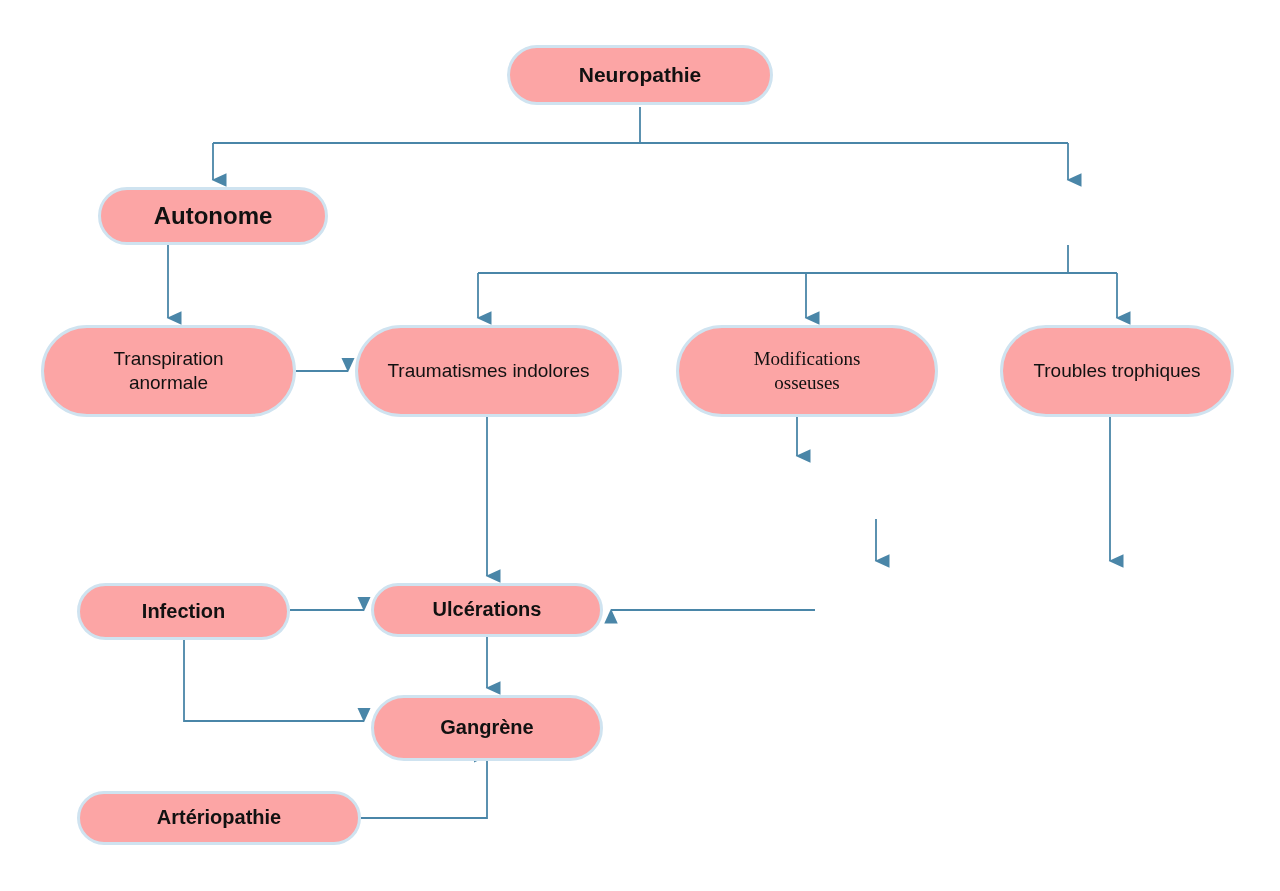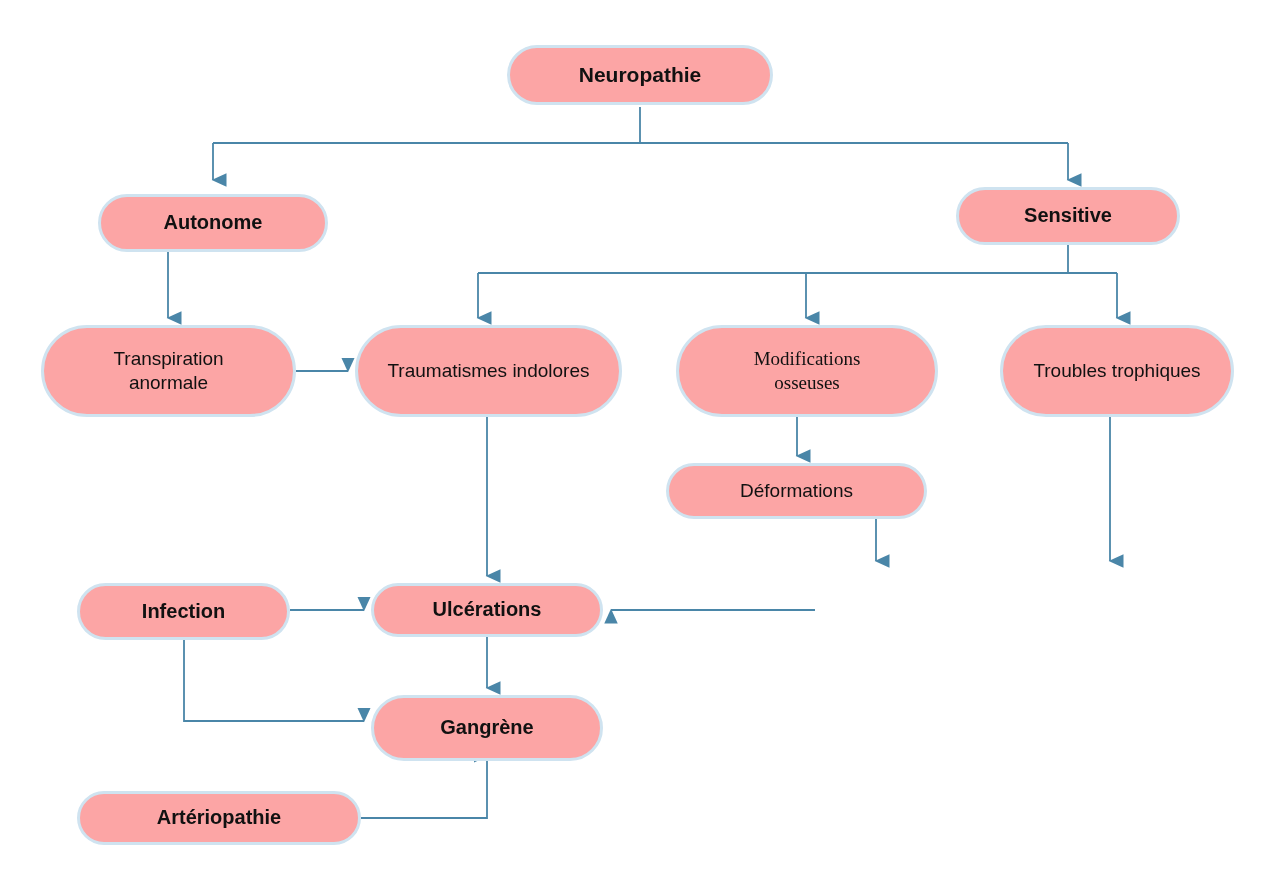--- a/index.html
+++ b/index.html
@@ -97,49 +97,43 @@
       <path d="M 487 637 L 487 688" marker-end="url(#arrow-down)"></path>
 
       <path d="M 361 818 L 487 818 L 487 756" marker-end="url(#arrow-down)"></path>
     </g>
   </svg>
 
   <div class="node bold" style="left:507px; top:45px; width:266px; height:60px; font-size:21px;">
     <span class="node-label">Neuropathie</span>
   </div>
 
-  <div class="node bold" style="left:98px; top:194px; width:230px; height:58px; font-size:20px;">
+  <div class="node bold" style="left:98px; top:187px; width:230px; height:58px; font-size:24px;">
     <span class="node-label">Autonome</span>
   </div>
 
-  <div class="node bold" style="left:956px; top:187px; width:224px; height:58px; font-size:20px;">
-    <span class="node-label">Sensitive</span>
-  </div>
 
   <div class="node regular" style="left:41px; top:325px; width:255px; height:92px; font-size:19px;">
     <span class="node-label">Transpiration
 anormale</span>
   </div>
 
   <div class="node regular" style="left:355px; top:325px; width:267px; height:92px; font-size:19px;">
     <span class="node-label">Traumatismes indolores</span>
   </div>
 
   <div class="node regular" style="left:676px; top:325px; width:262px; height:92px; font-size:19px;font-family:Liberation Serif, serif;">
     <span class="node-label">Modifications
 osseuses</span>
   </div>
 
   <div class="node regular" style="left:1000px; top:325px; width:234px; height:92px; font-size:19px;">
     <span class="node-label">Troubles trophiques</span>
   </div>
 
-  <div class="node regular" style="left:666px; top:463px; width:261px; height:56px; font-size:19px;">
-    <span class="node-label">Déformations</span>
-  </div>
 
 
   <div class="node bold" style="left:77px; top:583px; width:213px; height:57px; font-size:20px;">
     <span class="node-label">Infection</span>
   </div>
 
   <div class="node bold" style="left:371px; top:583px; width:232px; height:54px; font-size:20px;">
     <span class="node-label">Ulcérations</span>
   </div>
 

